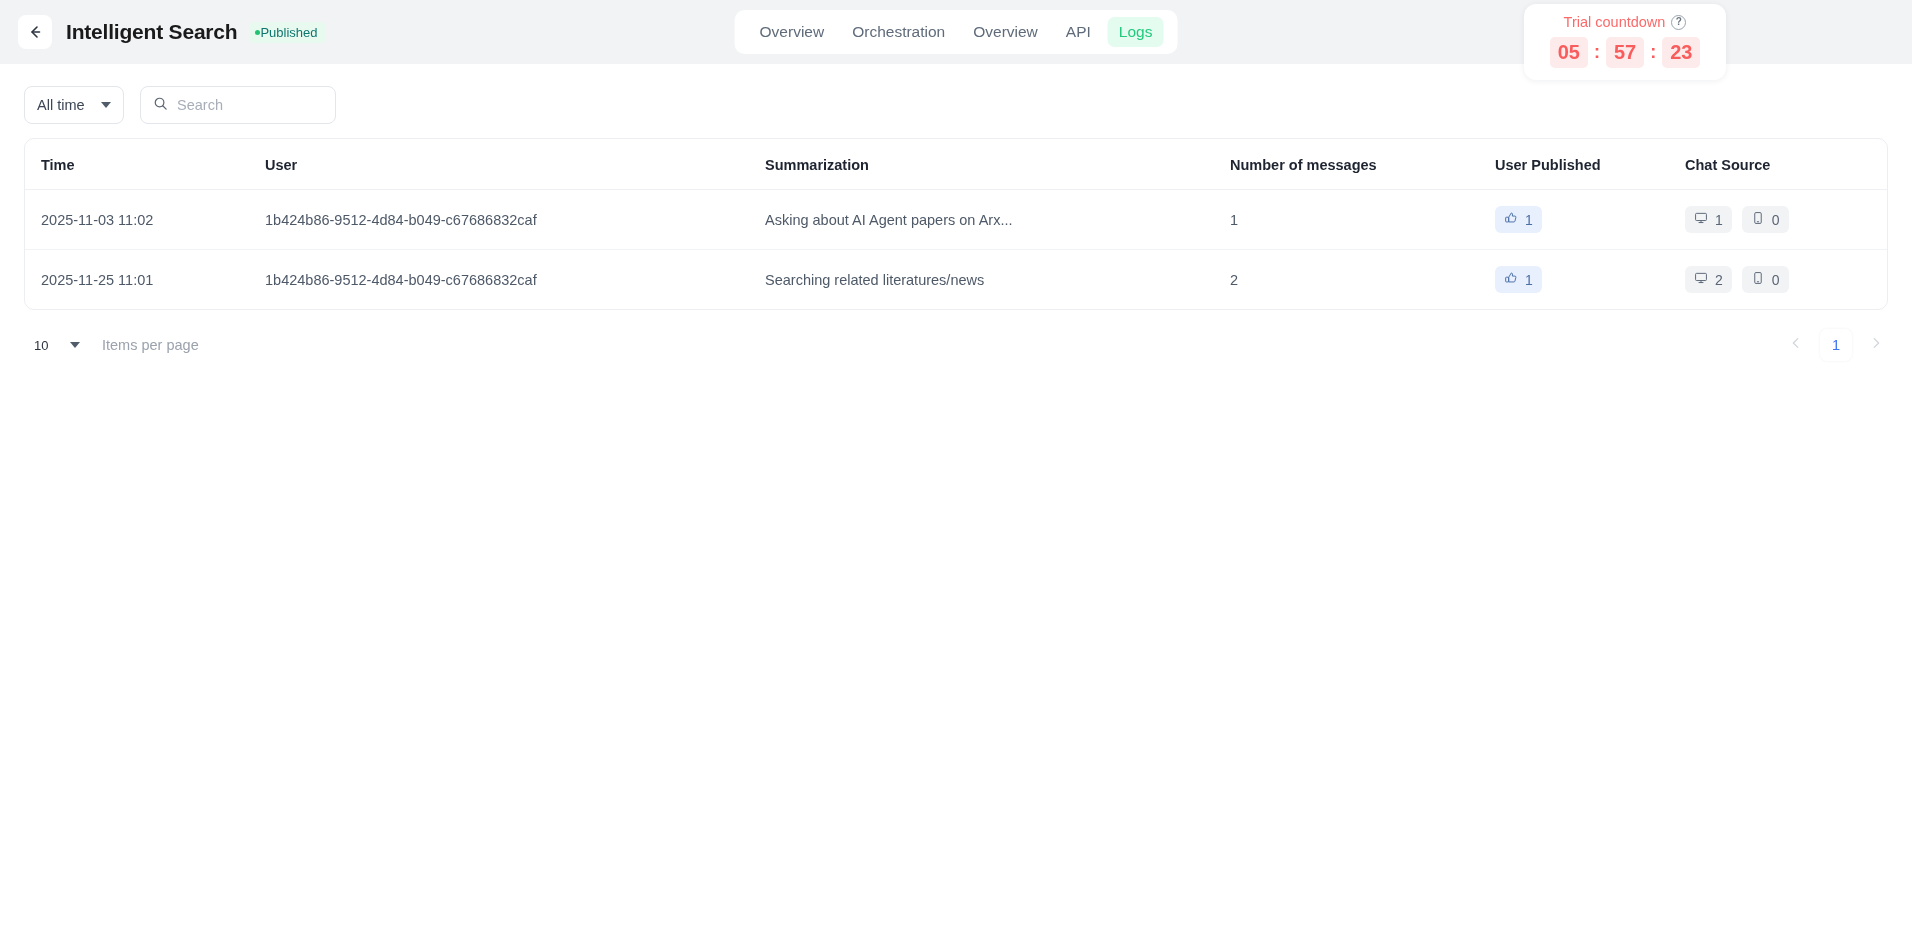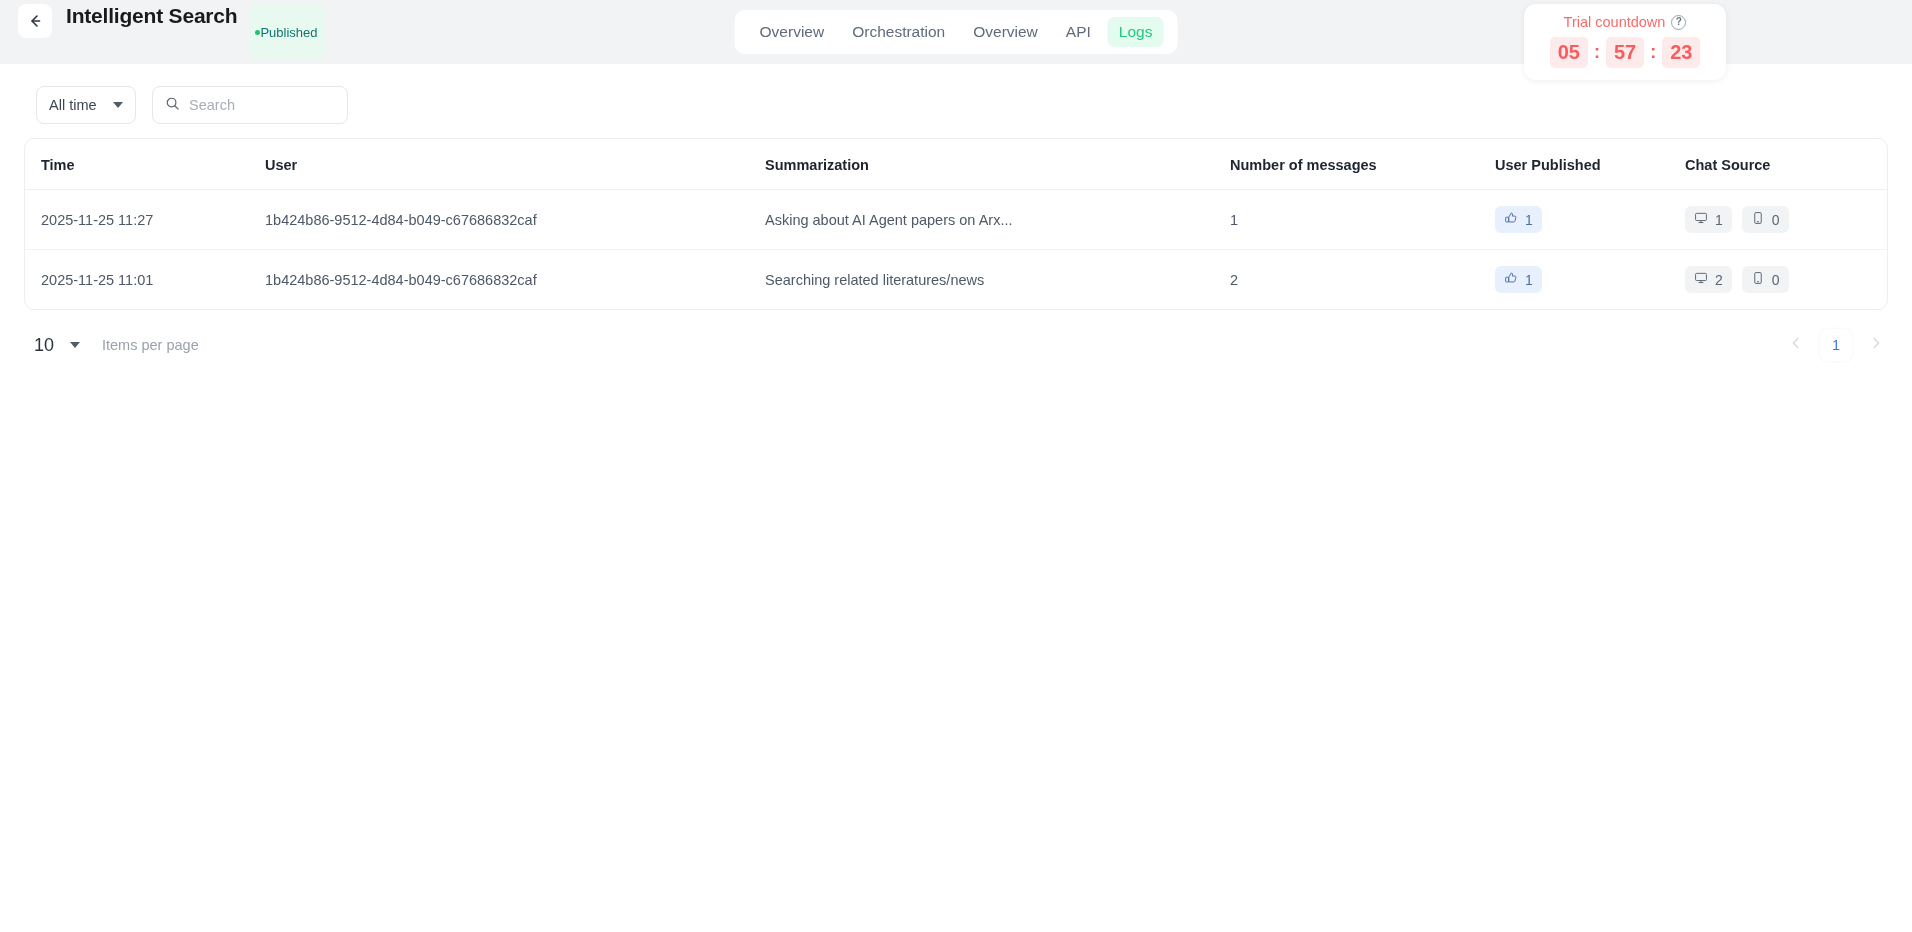--- a/index.html
+++ b/index.html
@@ -11,20 +11,21 @@
     font-family: "Liberation Sans", sans-serif;
     background: #ffffff;
   }
 
   
   .topbar {
     position: relative;
     height: 64px;
     background: #f2f3f5;
     display: flex;
+    align-items: center;
     padding: 4px 16px;
   }
 
   .back-btn {
     width: 34px;
     height: 34px;
     border-radius: 8px;
     background: #ffffff;
     border: none;
     display: flex;
@@ -142,21 +143,21 @@
     font-size: 18px;
     font-weight: bold;
     padding: 0 4px;
   }
 
   
   .filter-bar {
     display: flex;
     align-items: center;
     gap: 16px;
-    padding: 22px 24px 14px 36px;
+    padding: 22px 24px 14px 24px;
   }
 
   .select-box {
     height: 38px;
     min-width: 100px;
     border: 1px solid #e3e6ea;
     border-radius: 8px;
     background: #fff;
     display: flex;
     align-items: center;
@@ -255,21 +256,21 @@
   .perpage-select {
     height: 34px;
     min-width: 66px;
     background: #fff;
     border-radius: 8px;
     display: flex;
     align-items: center;
     justify-content: space-between;
     padding: 0 10px;
     gap: 12px;
-    font-size: 18px;
+    font-size: 13px;
     color: #2c3442;
     cursor: pointer;
   }
   .perpage-label { font-size: 14.5px; color: #9aa2ad; }
 
   .pager { display: flex; align-items: center; gap: 12px; }
   .pager-arrow {
     width: 24px; height: 24px;
     display: flex; align-items: center; justify-content: center;
     cursor: pointer;
@@ -354,21 +355,21 @@
         <th class="col-user">User</th>
         <th class="col-summary">Summarization</th>
         <th class="col-msgs">Number of messages</th>
         <th class="col-feedback">User Published</th>
         <th class="col-source">Chat Source</th>
       </tr>
     </thead>
     <tbody>
 
       <tr>
-        <td class="pad-time">2025-11-25 11:27</td>
+        <td class="pad-time">2025-11-03 11:02</td>
         <td>1b424b86-9512-4d84-b049-c67686832caf</td>
         <td>Asking about AI Agent papers on Arx...</td>
         <td>1</td>
         <td>
           <span class="badge badge-like">
             <span>
               <svg width="14" height="14" viewBox="0 0 16 16" fill="none">
                 <path d="M5.4 7.1L8.2 2.4c.6-.3 1.4.1 1.4.9v2.5h2.9c.8 0 1.3.7 1.1 1.4l-1.1 4.4c-.1.5-.6.9-1.1.9H5.4V7.1z" stroke="#4a6fa5" stroke-width="1.1" stroke-linejoin="round"></path>
                 <rect x="1.9" y="7.1" width="3.4" height="5.4" rx="0.7" stroke="#4a6fa5" stroke-width="1.1"></rect>
               </svg>

